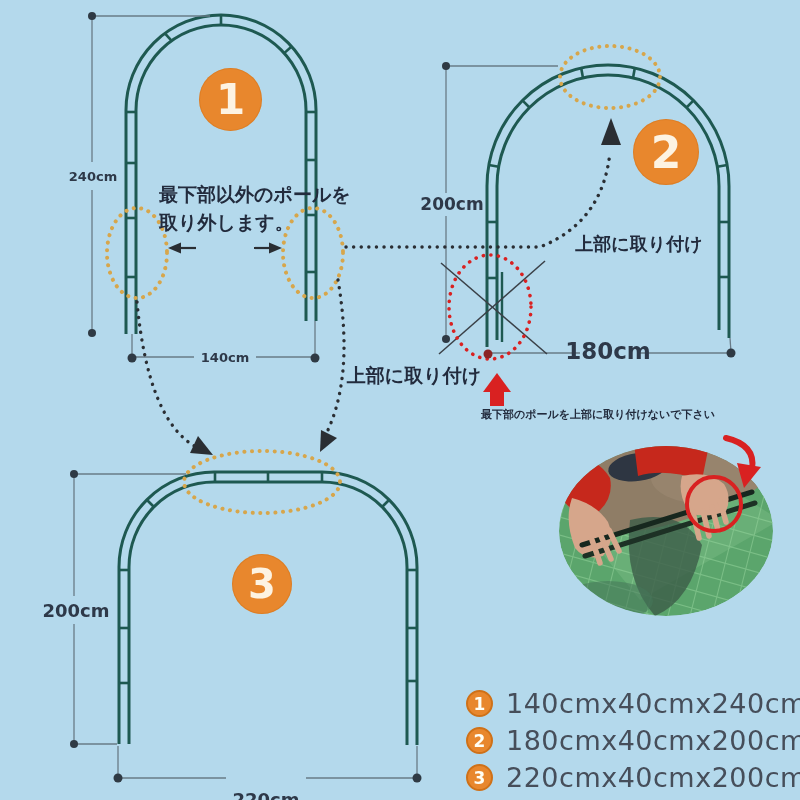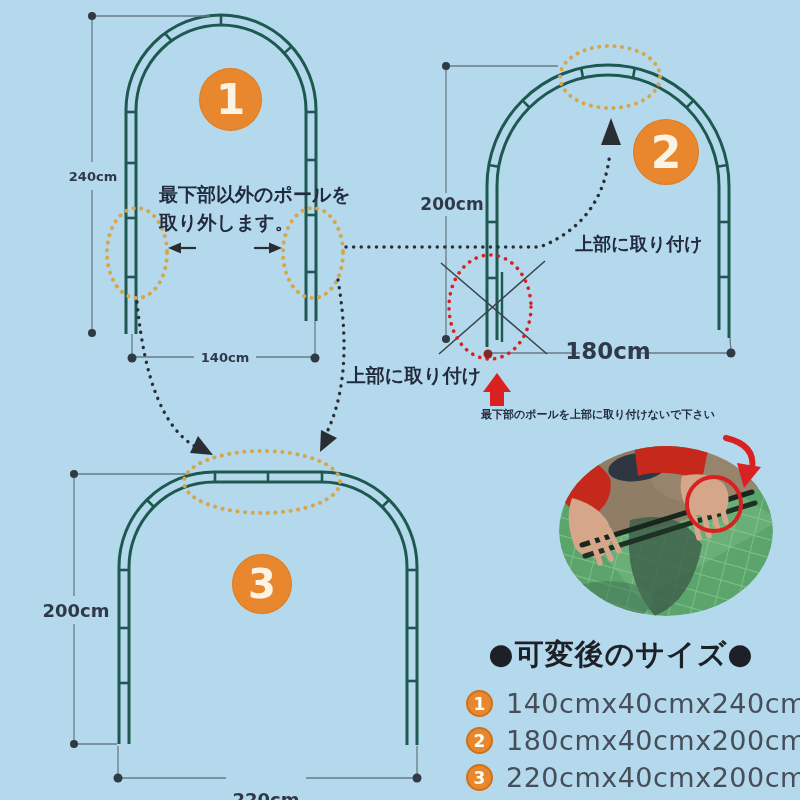--- a/index.html
+++ b/index.html
@@ -261,21 +261,20 @@
   <div class="dim" style="left:266px;top:799px;font-size:18px;">220cm</div>
 
   <div class="jp" style="left:159px;top:180px;font-size:19px;line-height:28px;">
     <div>最下部以外のポールを</div>
     <div>取り外します。</div>
   </div>
   <div class="jp center" style="left:639px;top:244px;font-size:18px;">上部に取り付け</div>
   <div class="jp center" style="left:414px;top:376px;font-size:19px;">上部に取り付け</div>
   <div class="jp center" style="left:598px;top:414px;font-size:11px;">最下部のポールを上部に取り付けないで下さい</div>
 
-  <div class="heading" style="left:621px;top:655px;">●可変後のサイズ●</div>
 
   <div class="size-row" style="left:466px;top:688px;">
     <div class="size-badge">1</div>
     <div class="size-text">140cmx40cmx240cm</div>
   </div>
   <div class="size-row" style="left:466px;top:725px;">
     <div class="size-badge">2</div>
     <div class="size-text">180cmx40cmx200cm</div>
   </div>
   <div class="size-row" style="left:466px;top:762px;">

